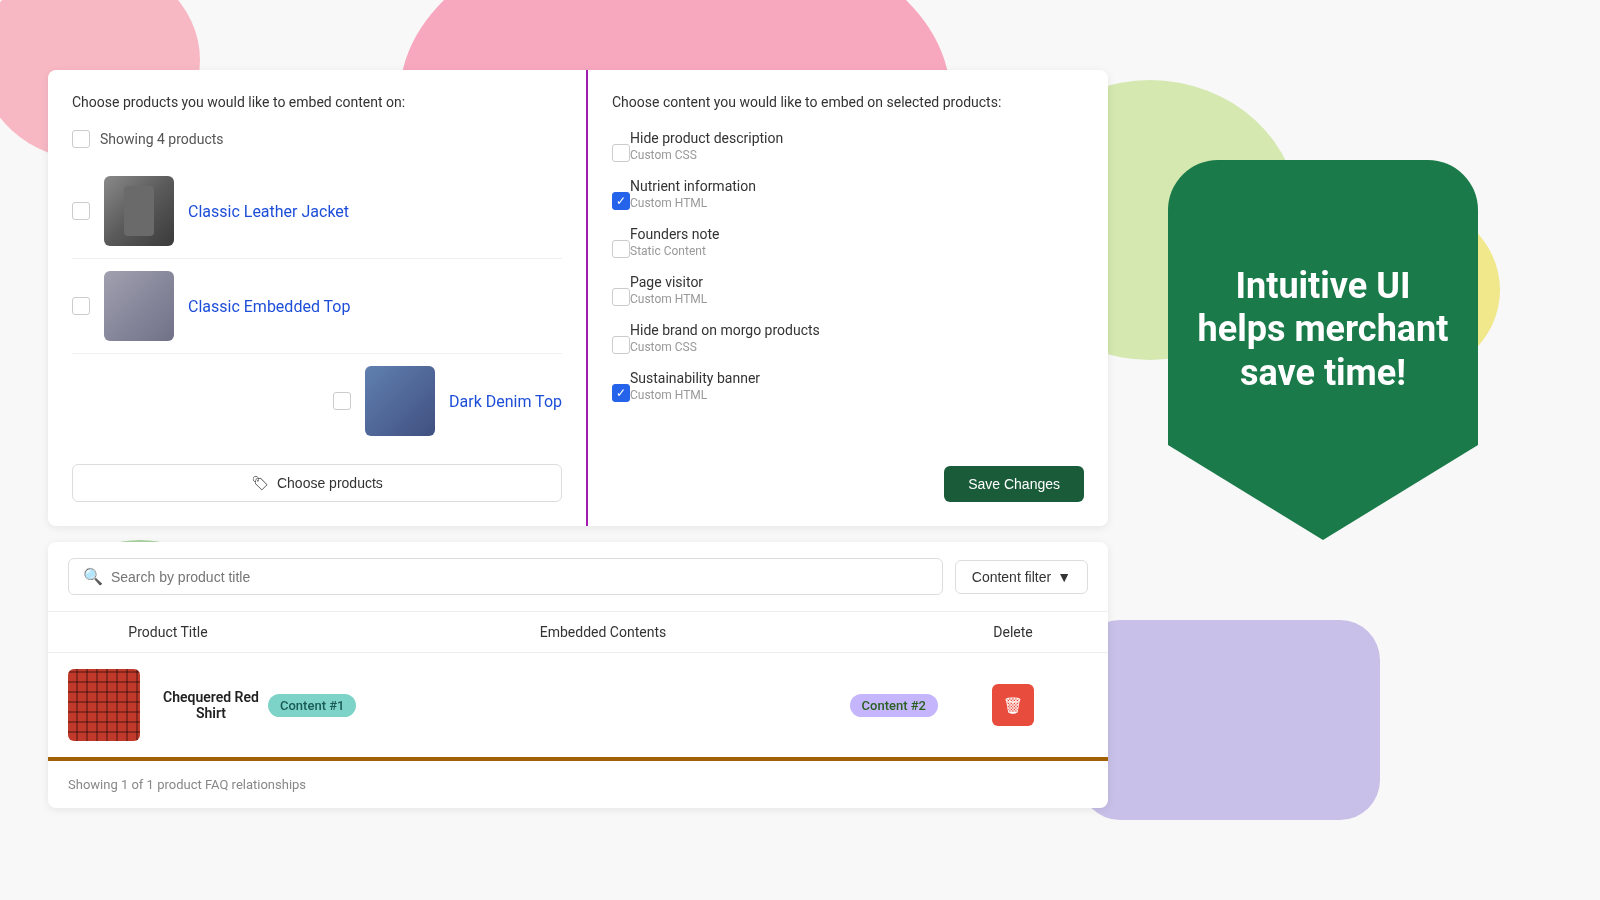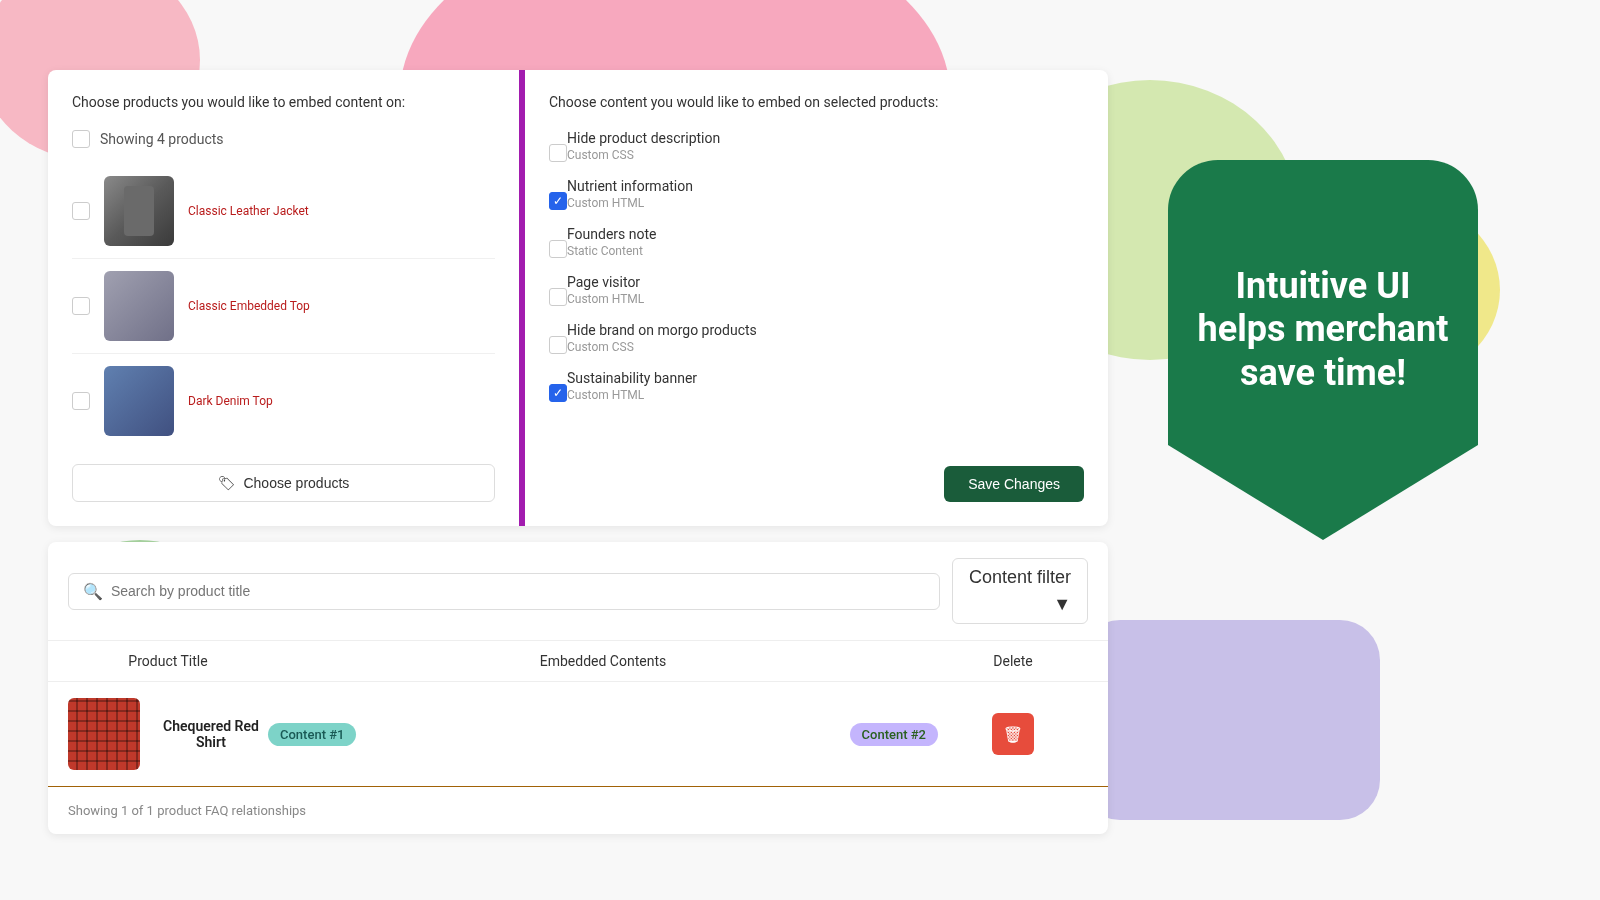--- a/index.html
+++ b/index.html
@@ -37,22 +37,22 @@
     .top-panel {
       display: flex;
       background: #fff;
       border-radius: 8px;
       box-shadow: 0 2px 8px rgba(0,0,0,0.08);
       margin-bottom: 16px;
       min-height: 400px;
     }
 
     .left-panel {
-      width: 477px;
-      border-right: 6px solid #a21caf;
+      width: 540px;
+      border-right: 2px solid #a21caf;
       padding: 24px;
     }
     .right-panel {
       flex: 1;
       padding: 24px;
       position: relative;
     }
 
     .panel-title {
       font-size: 14px;
@@ -63,21 +63,21 @@
 
     
     .product-list { list-style: none; }
     .product-item {
       display: flex;
       align-items: center;
       gap: 14px;
       padding: 12px 0;
       border-bottom: 1px solid #f0f0f0;
     }
-    .product-item:last-child { border-bottom: none; }
+    .product-item:last-child { border-bottom: none; justify-content: flex-end; }
 
     .checkbox {
       width: 18px;
       height: 18px;
       border: 1.5px solid #ccc;
       border-radius: 3px;
       background: #fff;
       flex-shrink: 0;
       cursor: pointer;
       display: flex;
@@ -114,22 +114,22 @@
     .thumb-varsity {
       background: linear-gradient(135deg, #a0a0b0 0%, #707088 100%);
       position: relative;
     }
     .thumb-denim {
       background: linear-gradient(135deg, #6080b0 0%, #405080 100%);
       position: relative;
     }
 
     .product-name {
-      font-size: 12px;
-      color: #b91c1c;
+      font-size: 16px;
+      color: #1d4ed8;
       font-weight: 400;
     }
 
     .showing-label {
       display: flex;
       align-items: center;
       gap: 10px;
       margin-bottom: 16px;
     }
     .showing-text { font-size: 14px; color: #555; }
@@ -221,30 +221,29 @@
       border: none;
       outline: none;
       font-size: 14px;
       color: #b91c1c;
       width: 100%;
       background: transparent;
     }
 
     .content-filter-btn {
       display: flex;
-      align-items: flex-end;
+      align-items: flex-start;
       gap: 6px;
       padding: 8px 16px;
       border: 1px solid #ddd;
       border-radius: 6px;
       background: #fff;
-      font-size: 18px;
+      font-size: 14px;
       color: #333;
       cursor: pointer;
-      flex-direction: column;
     }
 
     
     .table-header {
       display: grid;
       grid-template-columns: 200px 1fr 150px;
       padding: 12px 20px;
       border-bottom: 1px solid #eee;
     }
     .table-header-cell {
@@ -252,21 +251,21 @@
       color: #333;
       font-weight: 400;
       text-align: center;
     }
 
     .table-row {
       display: grid;
       grid-template-columns: 200px 1fr 150px;
       padding: 16px 20px;
       align-items: center;
-      border-bottom: 1px solid #a16207;
+      border-bottom: 4px solid #a16207;
     }
 
     .table-product-cell {
       display: flex;
       align-items: center;
       gap: 14px;
     }
 
     .table-thumb {
       width: 72px;

